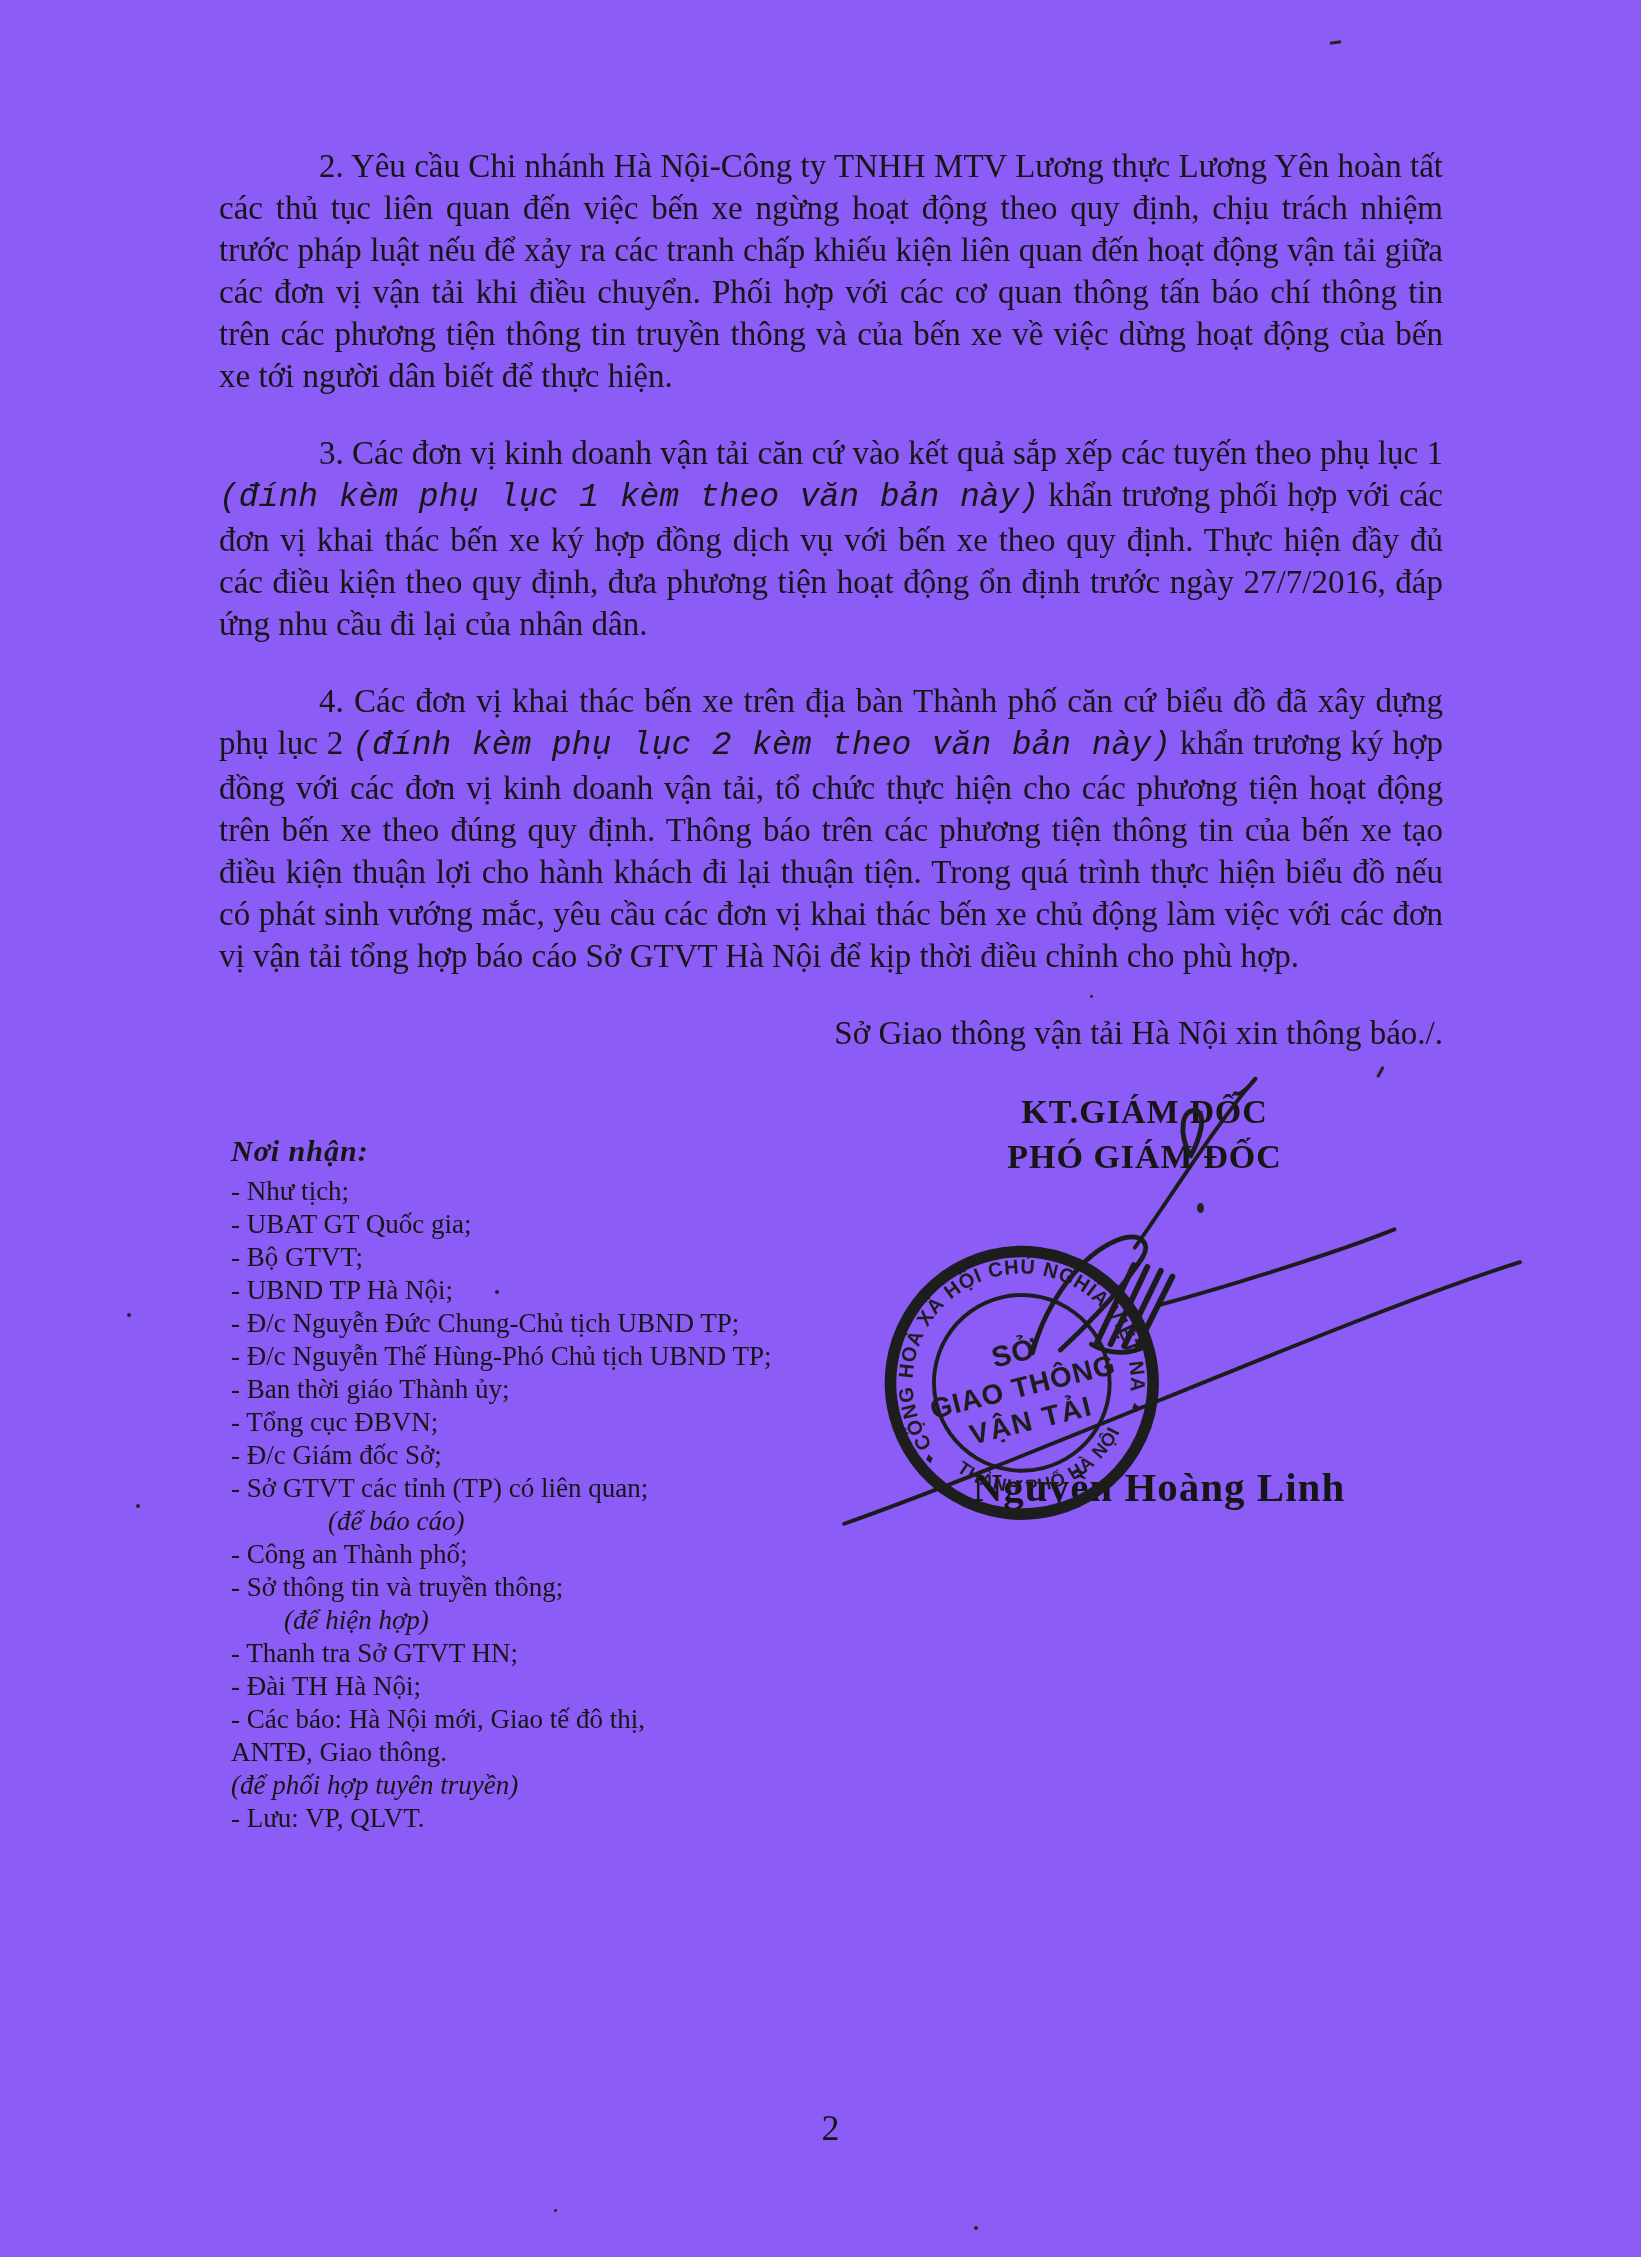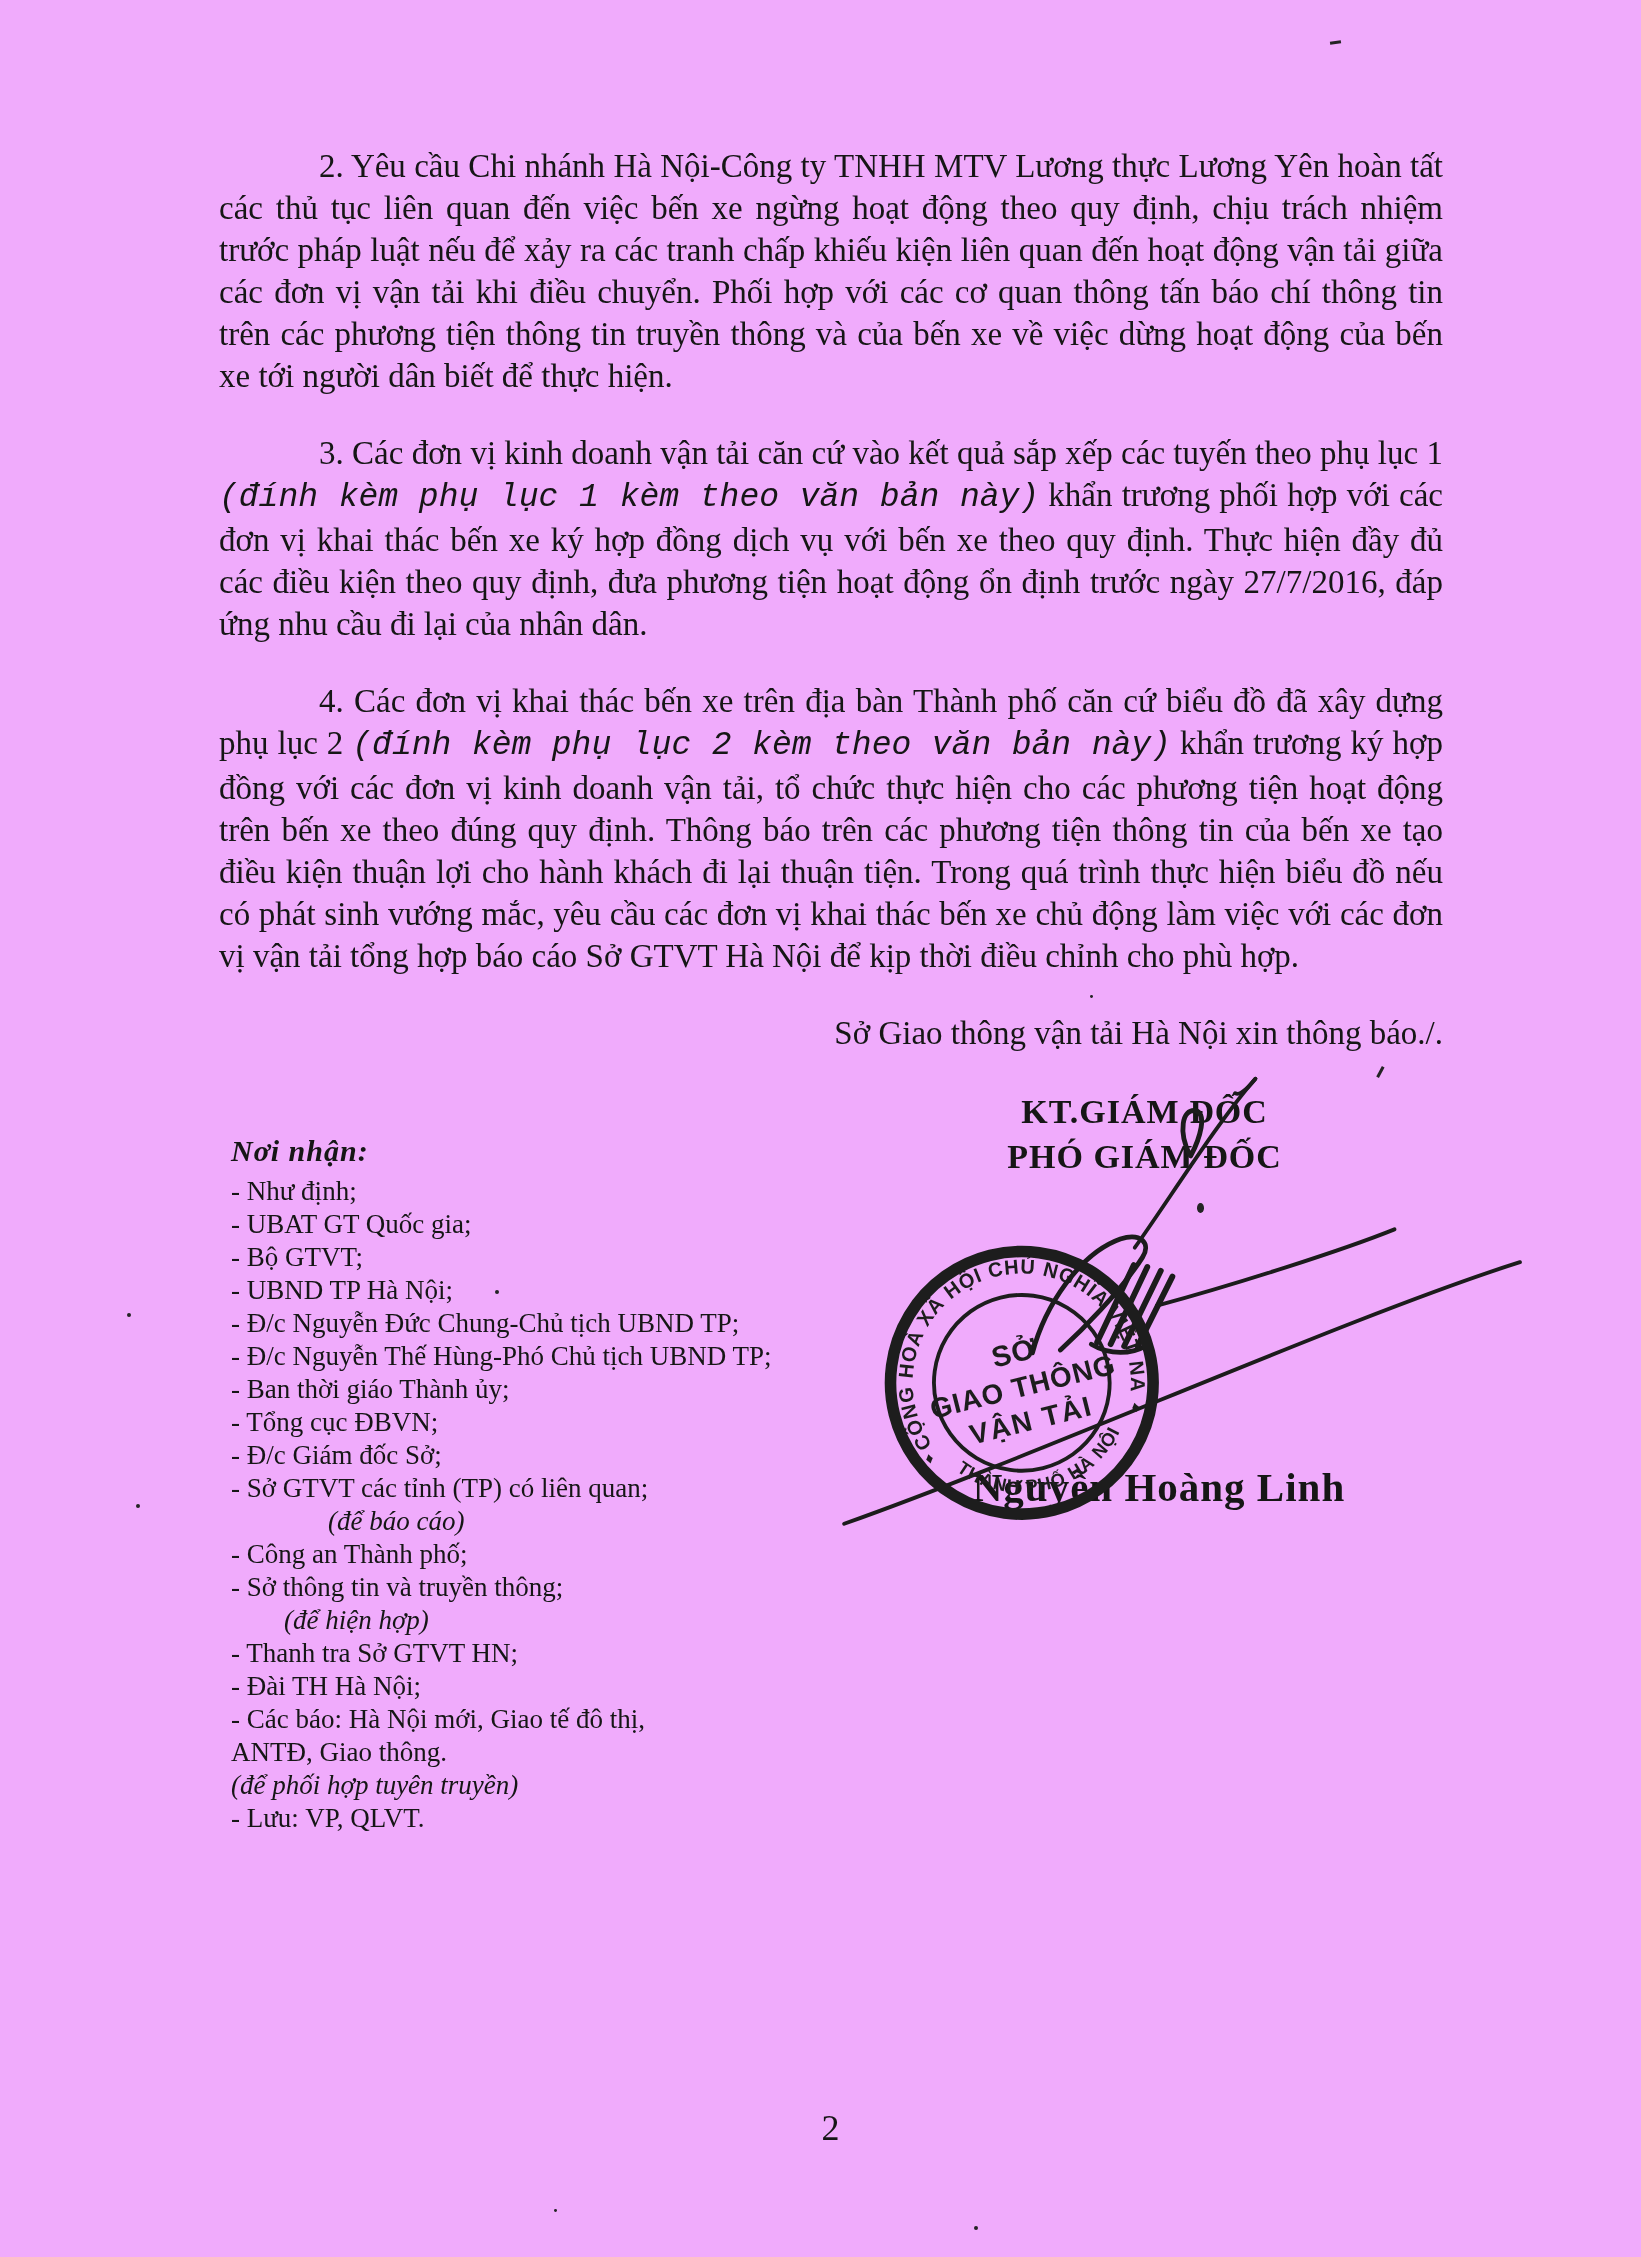--- a/index.html
+++ b/index.html
@@ -1,17 +1,17 @@
 <!DOCTYPE html>
 <html><head>
 <meta charset="utf-8">
 <style>
   html,body{margin:0;padding:0;background:#9a9a9a;}
   .page{
-    position:relative;width:1641px;height:2257px;background:#f0abfc;
+    position:relative;width:1641px;height:2257px;background:#8b5cf6;
     margin:0 auto;font-family:"Liberation Serif",serif;color:#161616;
     overflow:hidden;
   }
   .content{
     position:absolute;left:219px;top:145px;width:1224px;
     font-size:33px;line-height:42px;text-align:justify;
   }
   .body-par{margin:0 0 35px 0;text-indent:100px;}
   .body-par em{font-style:italic;font-family:Liberation Mono, monospace;}
   .closing{margin:19.3px 0 0 0;text-indent:100px;text-align:right;}
@@ -51,21 +51,21 @@
   </div>
 
   <div class="sign-titles">
     <div>KT.GIÁM ĐỐC</div>
     <div>PHÓ GIÁM ĐỐC</div>
   </div>
 
   <div class="recipients">
     <div class="rcpt-header">Nơi nhận:</div>
     <div class="rcpt-list">
-        <div class="rcpt">- Như định;</div>
+        <div class="rcpt">- Như tịch;</div>
         <div class="rcpt">- UBAT GT Quốc gia;</div>
         <div class="rcpt">- Bộ GTVT;</div>
         <div class="rcpt">- UBND TP Hà Nội;</div>
         <div class="rcpt">- Đ/c Nguyễn Đức Chung-Chủ tịch UBND TP;</div>
         <div class="rcpt">- Đ/c Nguyễn Thế Hùng-Phó Chủ tịch UBND TP;</div>
         <div class="rcpt">- Ban thời giáo Thành ủy;</div>
         <div class="rcpt">- Tổng cục ĐBVN;</div>
         <div class="rcpt">- Đ/c Giám đốc Sở;</div>
         <div class="rcpt">- Sở GTVT các tỉnh (TP) có liên quan;</div>
         <div class="rcpt it" style="padding-left: 97px;">(để báo cáo)</div>

